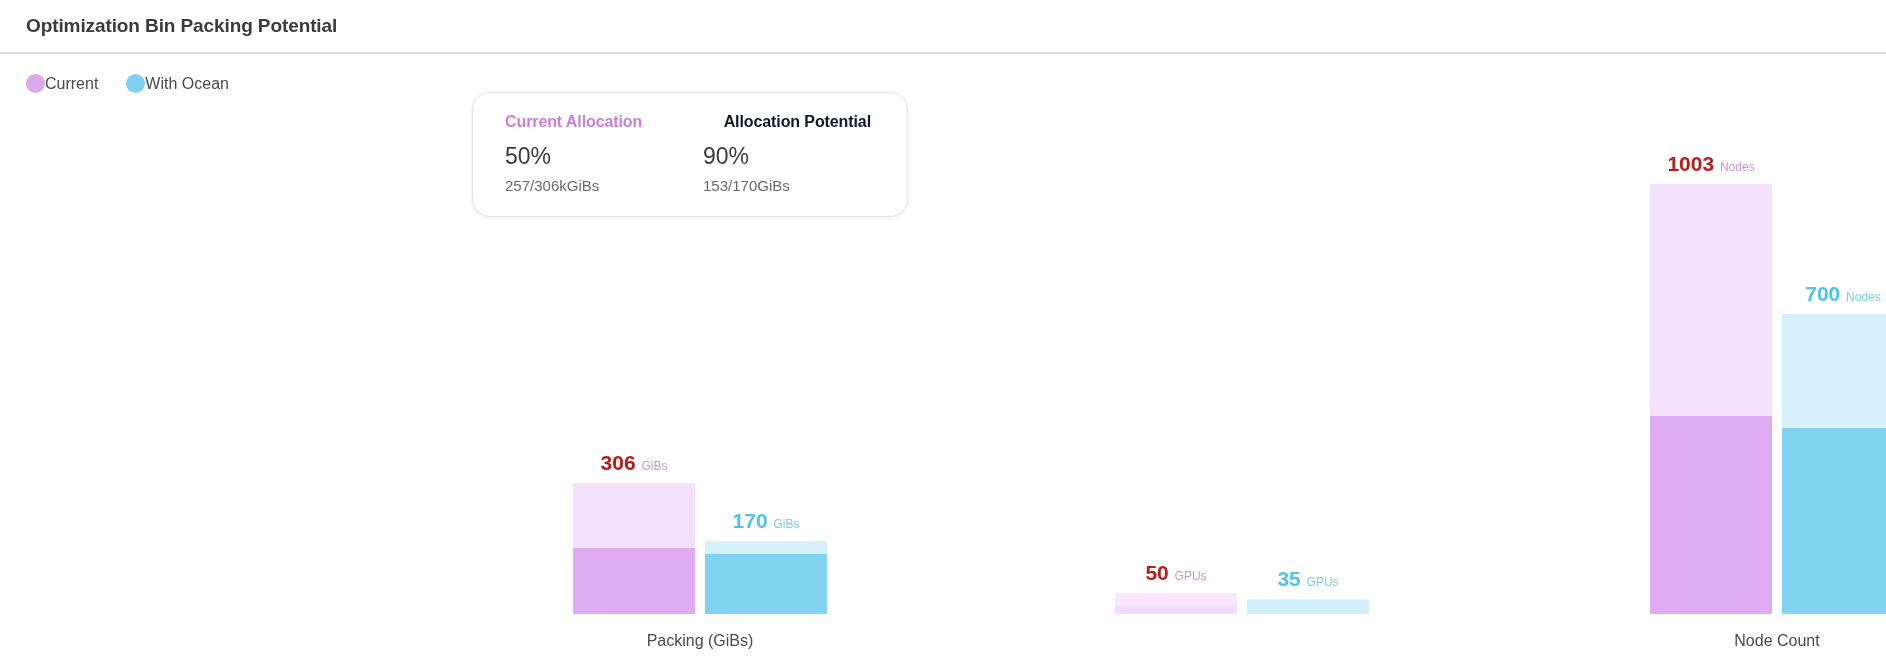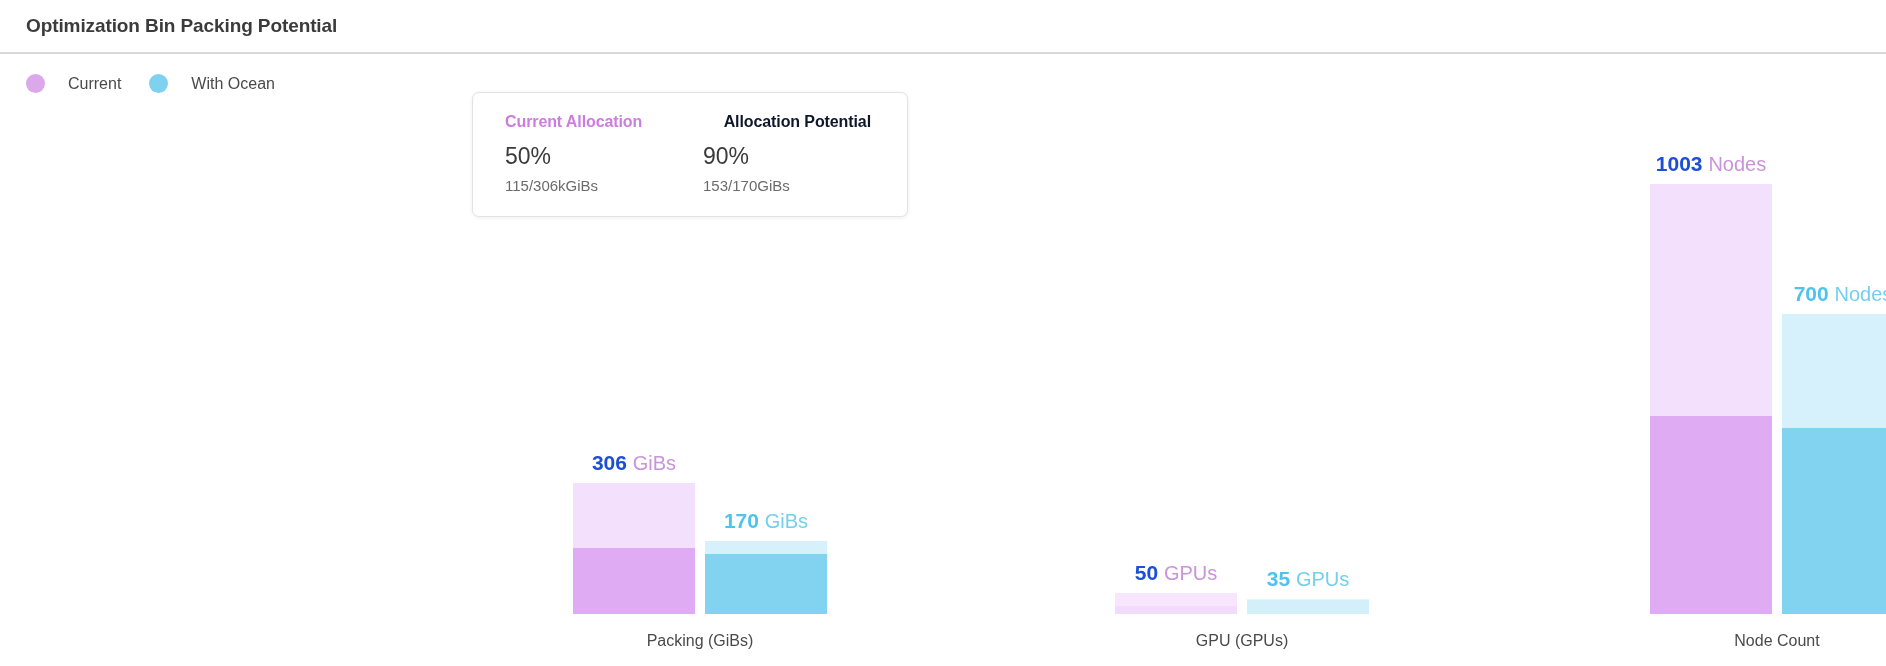--- a/index.html
+++ b/index.html
@@ -41,21 +41,21 @@
     top: 74px;
     left: 26px;
     display: flex;
     align-items: center;
     gap: 28px;
     z-index: 5;
   }
   .legend-item {
     display: flex;
     align-items: center;
-    gap: 23px;
+    gap: 0;
   }
   .legend-dot {
     width: 19px;
     height: 19px;
     border-radius: 50%;
     display: block;
   }
   .legend-label {
     font-size: 16px;
     color: #4a4a4a;
@@ -63,21 +63,21 @@
 
   
   .summary-card {
     position: absolute;
     top: 92px;
     left: 472px;
     width: 436px;
     padding: 20px 32px 22px 32px;
     background: #ffffff;
     border: 1px solid #e3e3e3;
-    border-radius: 7px;
+    border-radius: 18px;
     box-shadow: 0 1px 4px rgba(0,0,0,0.07);
     display: flex;
     gap: 30px;
     z-index: 6;
   }
   .summary-col { min-width: 168px; }
   .summary-head {
     font-size: 16px;
     font-weight: bold;
     margin-bottom: 12px;
@@ -138,22 +138,22 @@
   }
   .bar-label {
     position: absolute;
     left: 50%;
     transform: translateX(-50%);
     white-space: nowrap;
     font-size: 21px;
     line-height: 1;
   }
   .bar-label .num { font-weight: bold; }
-  .bar-label .unit { font-size: 20px; }
-  .bar-label.current .num { color: #1d4ed8; }
+  .bar-label .unit { font-size: 12px; }
+  .bar-label.current .num { color: #b91c1c; }
   .bar-label.current .unit { color: #cb93da; }
   .bar-label.ocean .num { color: #4fc3ef; }
   .bar-label.ocean .unit { color: #74cfee; }
 
   .bar {
     width: 122px;
     display: flex;
     flex-direction: column;
     justify-content: flex-end;
   }
@@ -197,21 +197,21 @@
       <div class="legend-item">
         <span class="legend-dot" style="background: rgb(126, 210, 240);"></span>
         <span class="legend-label">With Ocean</span>
       </div>
     </div>
 
   <div class="summary-card">
     <div class="summary-col">
       <div class="summary-head current">Current Allocation</div>
       <div class="summary-big">50%</div>
-      <div class="summary-sub">115/306kGiBs</div>
+      <div class="summary-sub">257/306kGiBs</div>
     </div>
     <div class="summary-col">
       <div class="summary-head potential">Allocation Potential</div>
       <div class="summary-big">90%</div>
       <div class="summary-sub">153/170GiBs</div>
     </div>
   </div>
 
   <div class="chart-area">
     <div class="plot" id="plot">
@@ -244,21 +244,20 @@
               </div>
             </div>
             <div class="bar-slot">
               <div class="bar-label ocean" style="bottom: 25px;"><span class="num">35</span> <span class="unit"> GPUs</span></div>
               <div class="bar ocean" style="height: 15px;">
                 <div class="bar-top" style="height: 1px;"></div>
                 <div class="bar-bottom" style="height: 14px;"></div>
               </div>
             </div>
           </div>
-          <div class="group-label">GPU (GPUs)</div>
         </div>
         <div class="group" style="left: 1637px; width: 280px;">
           <div class="group-bars">
             <div class="bar-slot">
               <div class="bar-label current" style="bottom: 440px;"><span class="num">1003</span> <span class="unit"> Nodes</span></div>
               <div class="bar current strong" style="height: 430px;">
                 <div class="bar-top" style="height: 232px;"></div>
                 <div class="bar-bottom" style="height: 198px;"></div>
               </div>
             </div>

